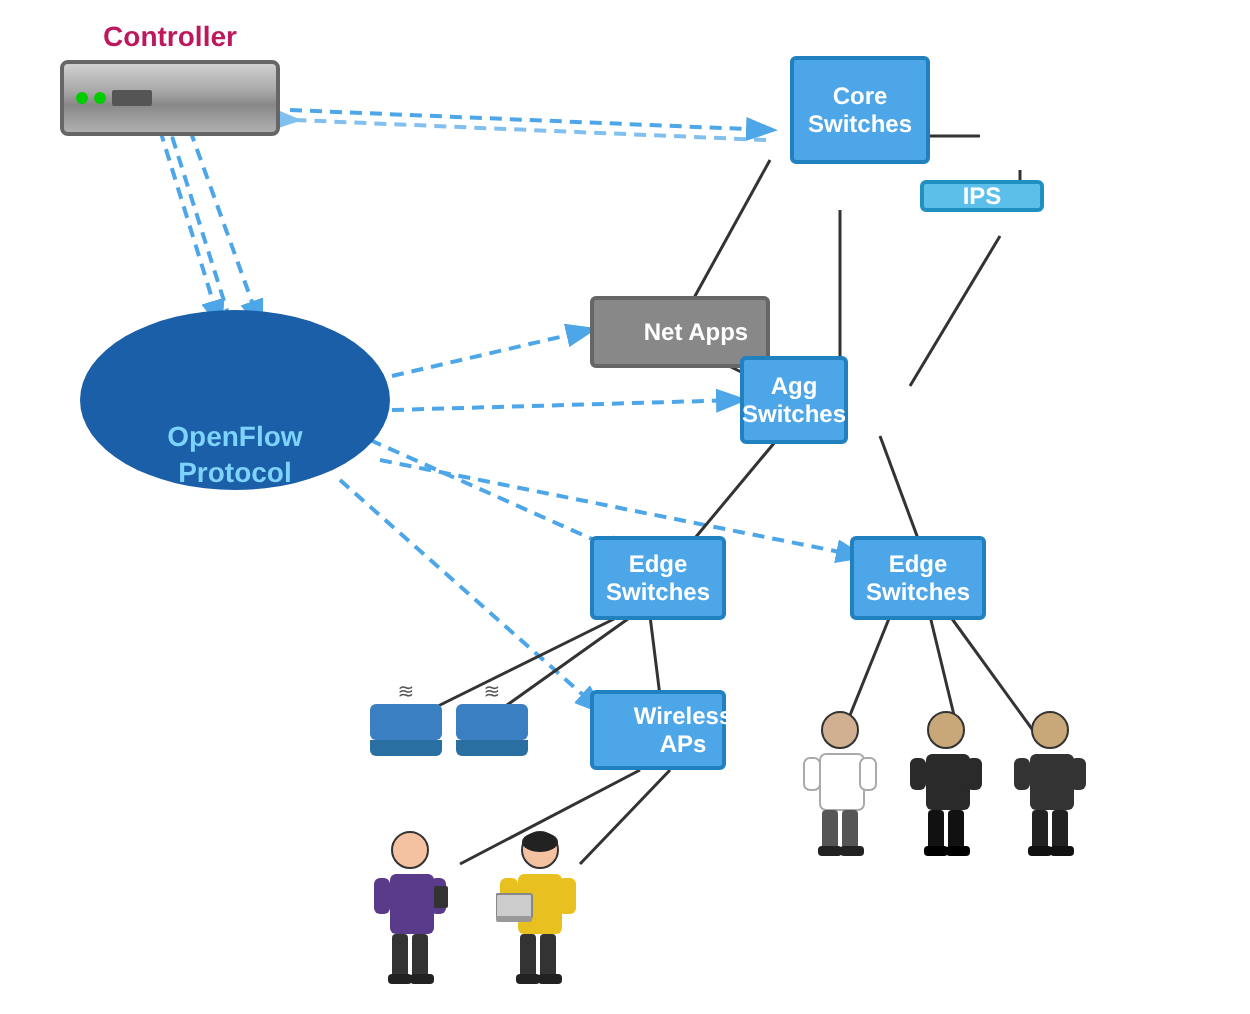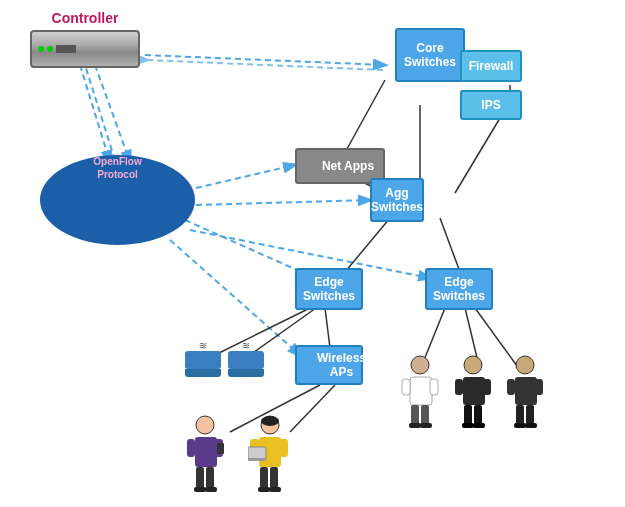--- a/index.html
+++ b/index.html
@@ -91,25 +91,25 @@
     
     .openflow-ellipse {
       position: absolute;
       top: 155px;
       left: 40px;
       width: 155px;
       height: 90px;
       background: #1a5fa8;
       border-radius: 50%;
       display: flex;
-      align-items: flex-start;
+      align-items: flex-end;
       justify-content: center;
       text-align: center;
-      color: #f9a8d4;
-      font-size: 10px;
+      color: #7dd3fc;
+      font-size: 14px;
       font-weight: bold;
       line-height: 1.3;
     }
   </style>
 </head>
 <body>
 
 <div class="diagram">
 
   <svg class="connections">
@@ -184,25 +184,22 @@
   </div>
 
   <div class="node node-gray" style="left:295px;top:148px;width:90px;height:36px;padding-left:16px;">
     <span>Net Apps</span>
   </div>
 
   <div class="node node-blue" style="left:383px;top:28px;width:70px;height:54px;margin-left:12px;">
     <span>Core<br>Switches</span>
   </div>
 
-  <div class="node node-light-blue" style="left:460px;top:50px;width:62px;height:32px;">
-    <span>Firewall</span>
-  </div>
-
-  <div class="node node-light-blue" style="left:460px;top:90px;width:62px;height:30px;">
+
+  <div class="node node-light-blue" style="left:460px;top:90px;width:62px;height:16px;">
     <span>IPS</span>
   </div>
 
   <div class="node node-blue" style="left:370px;top:178px;width:54px;height:44px;">
     <span>Agg<br>Switches</span>
   </div>
 
   <div class="node node-blue" style="left:295px;top:268px;width:68px;height:42px;">
     <span>Edge<br>Switches</span>
   </div>

